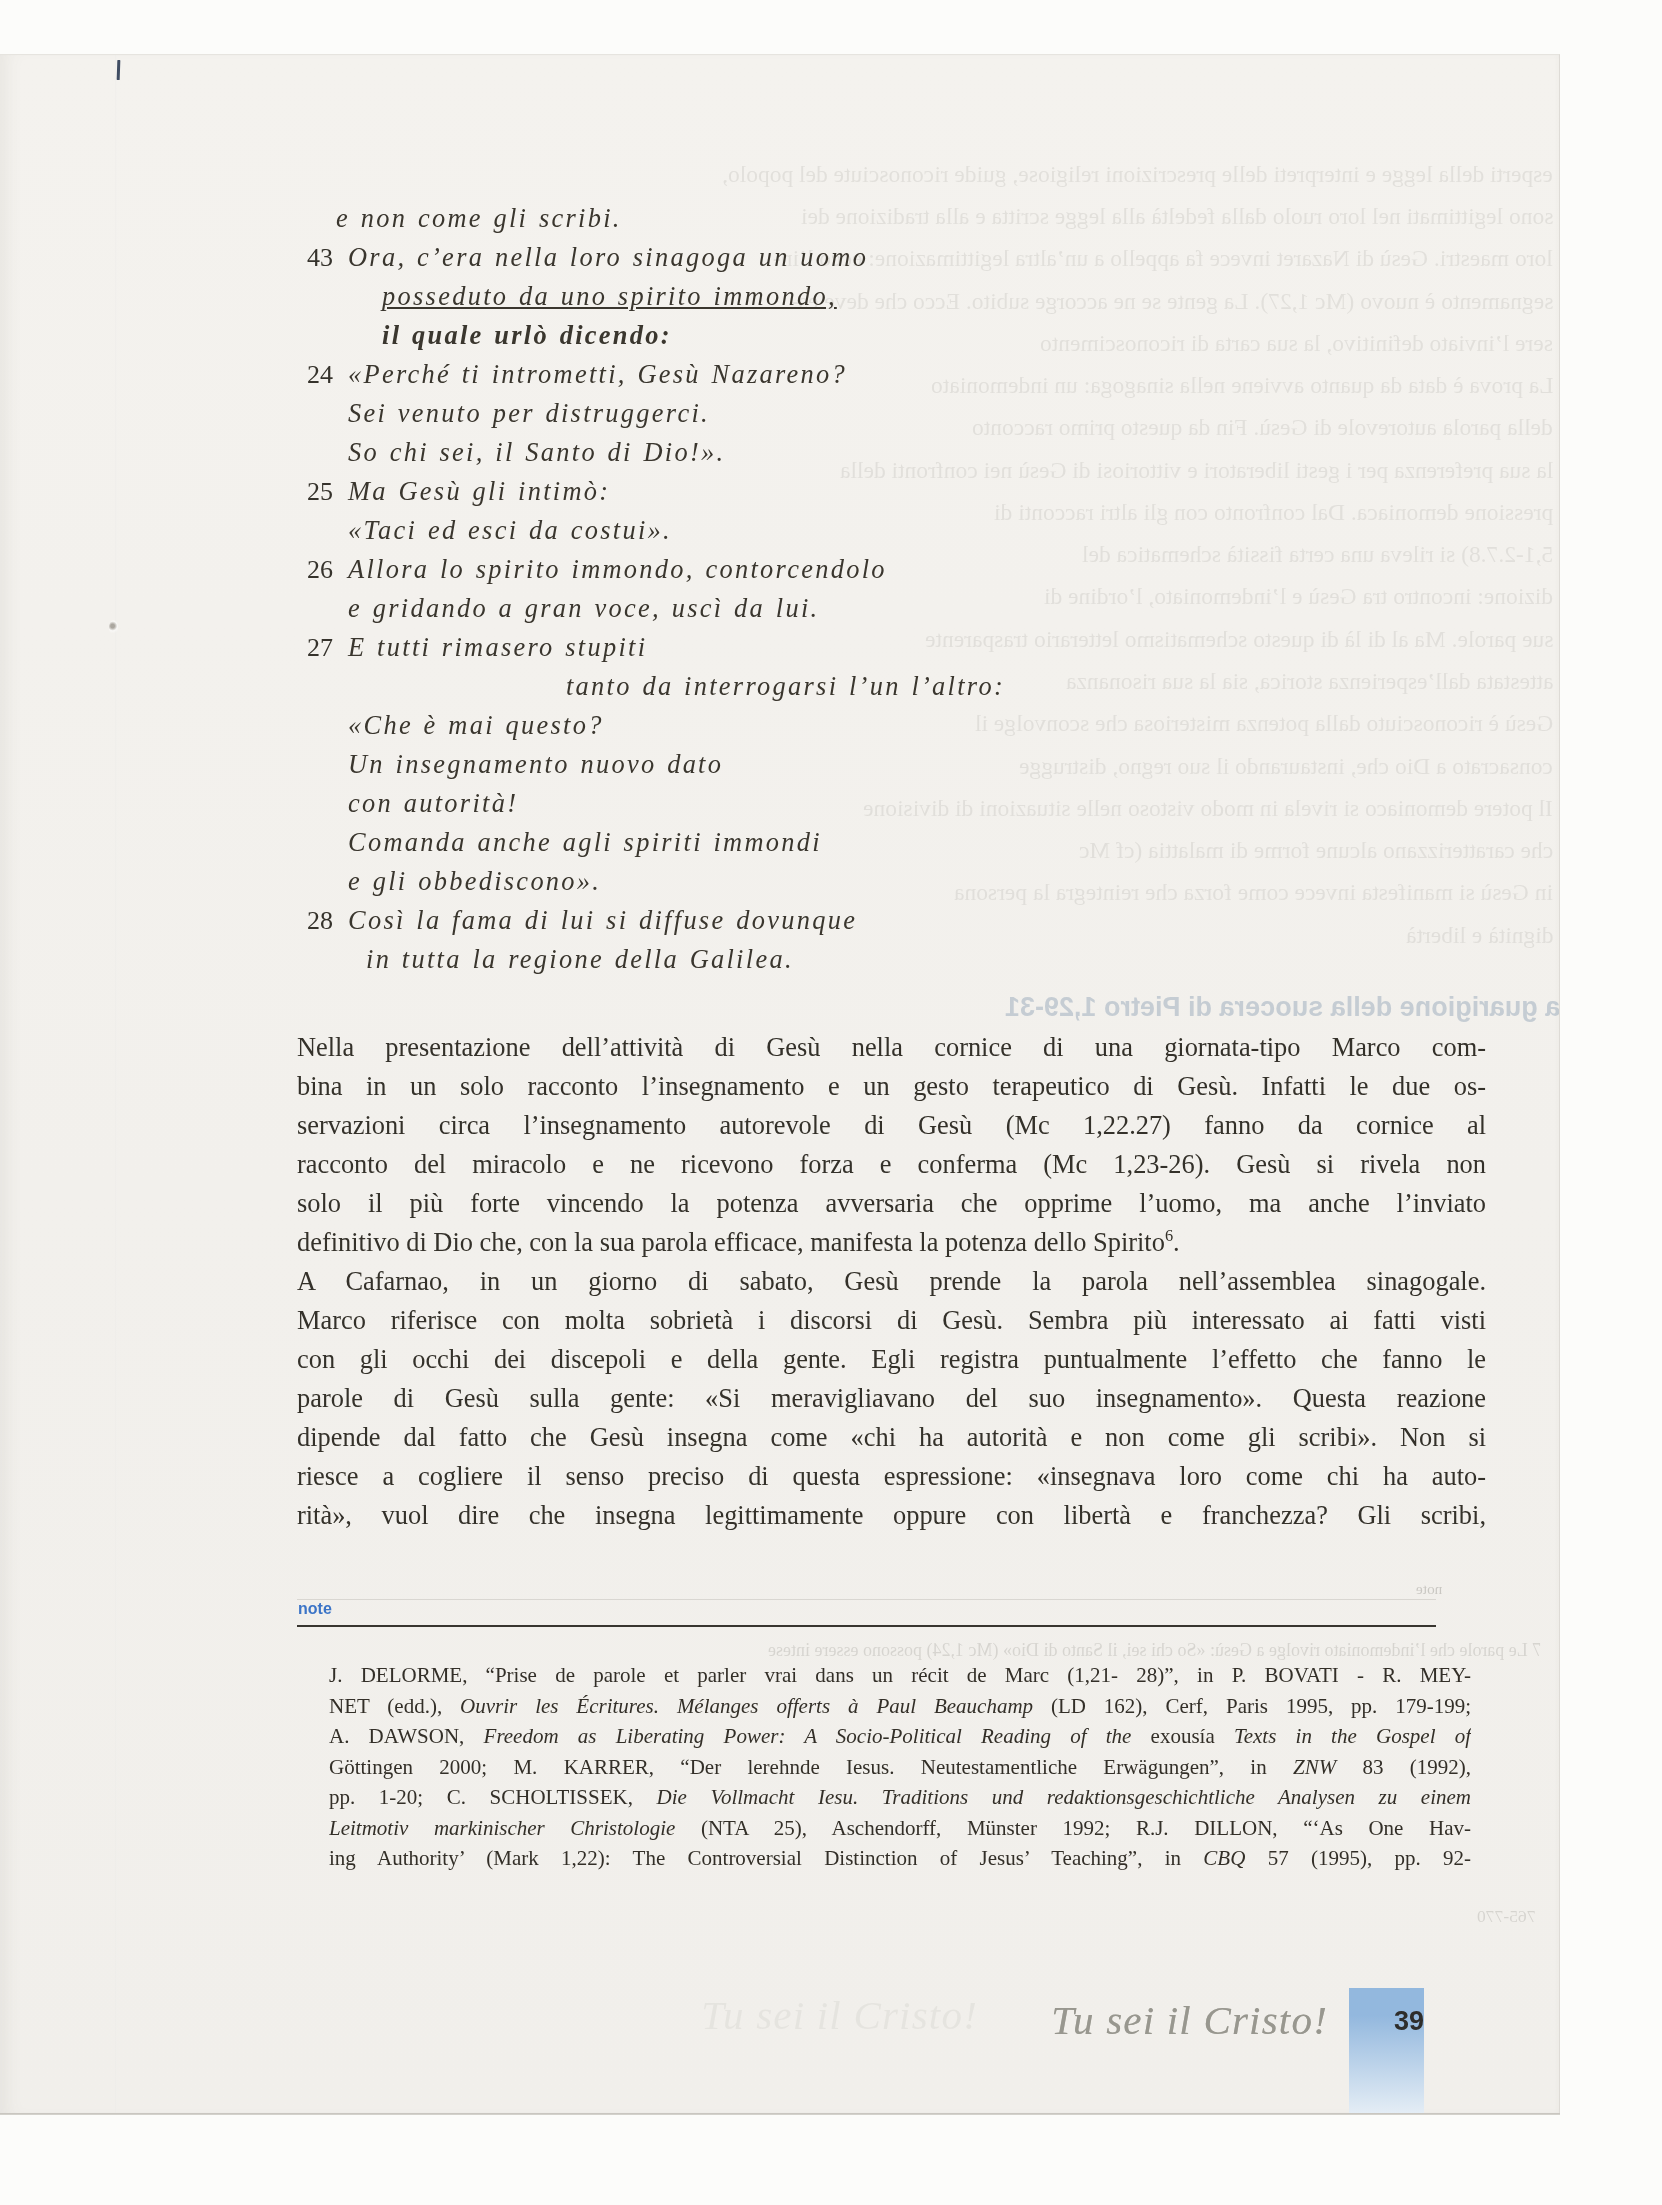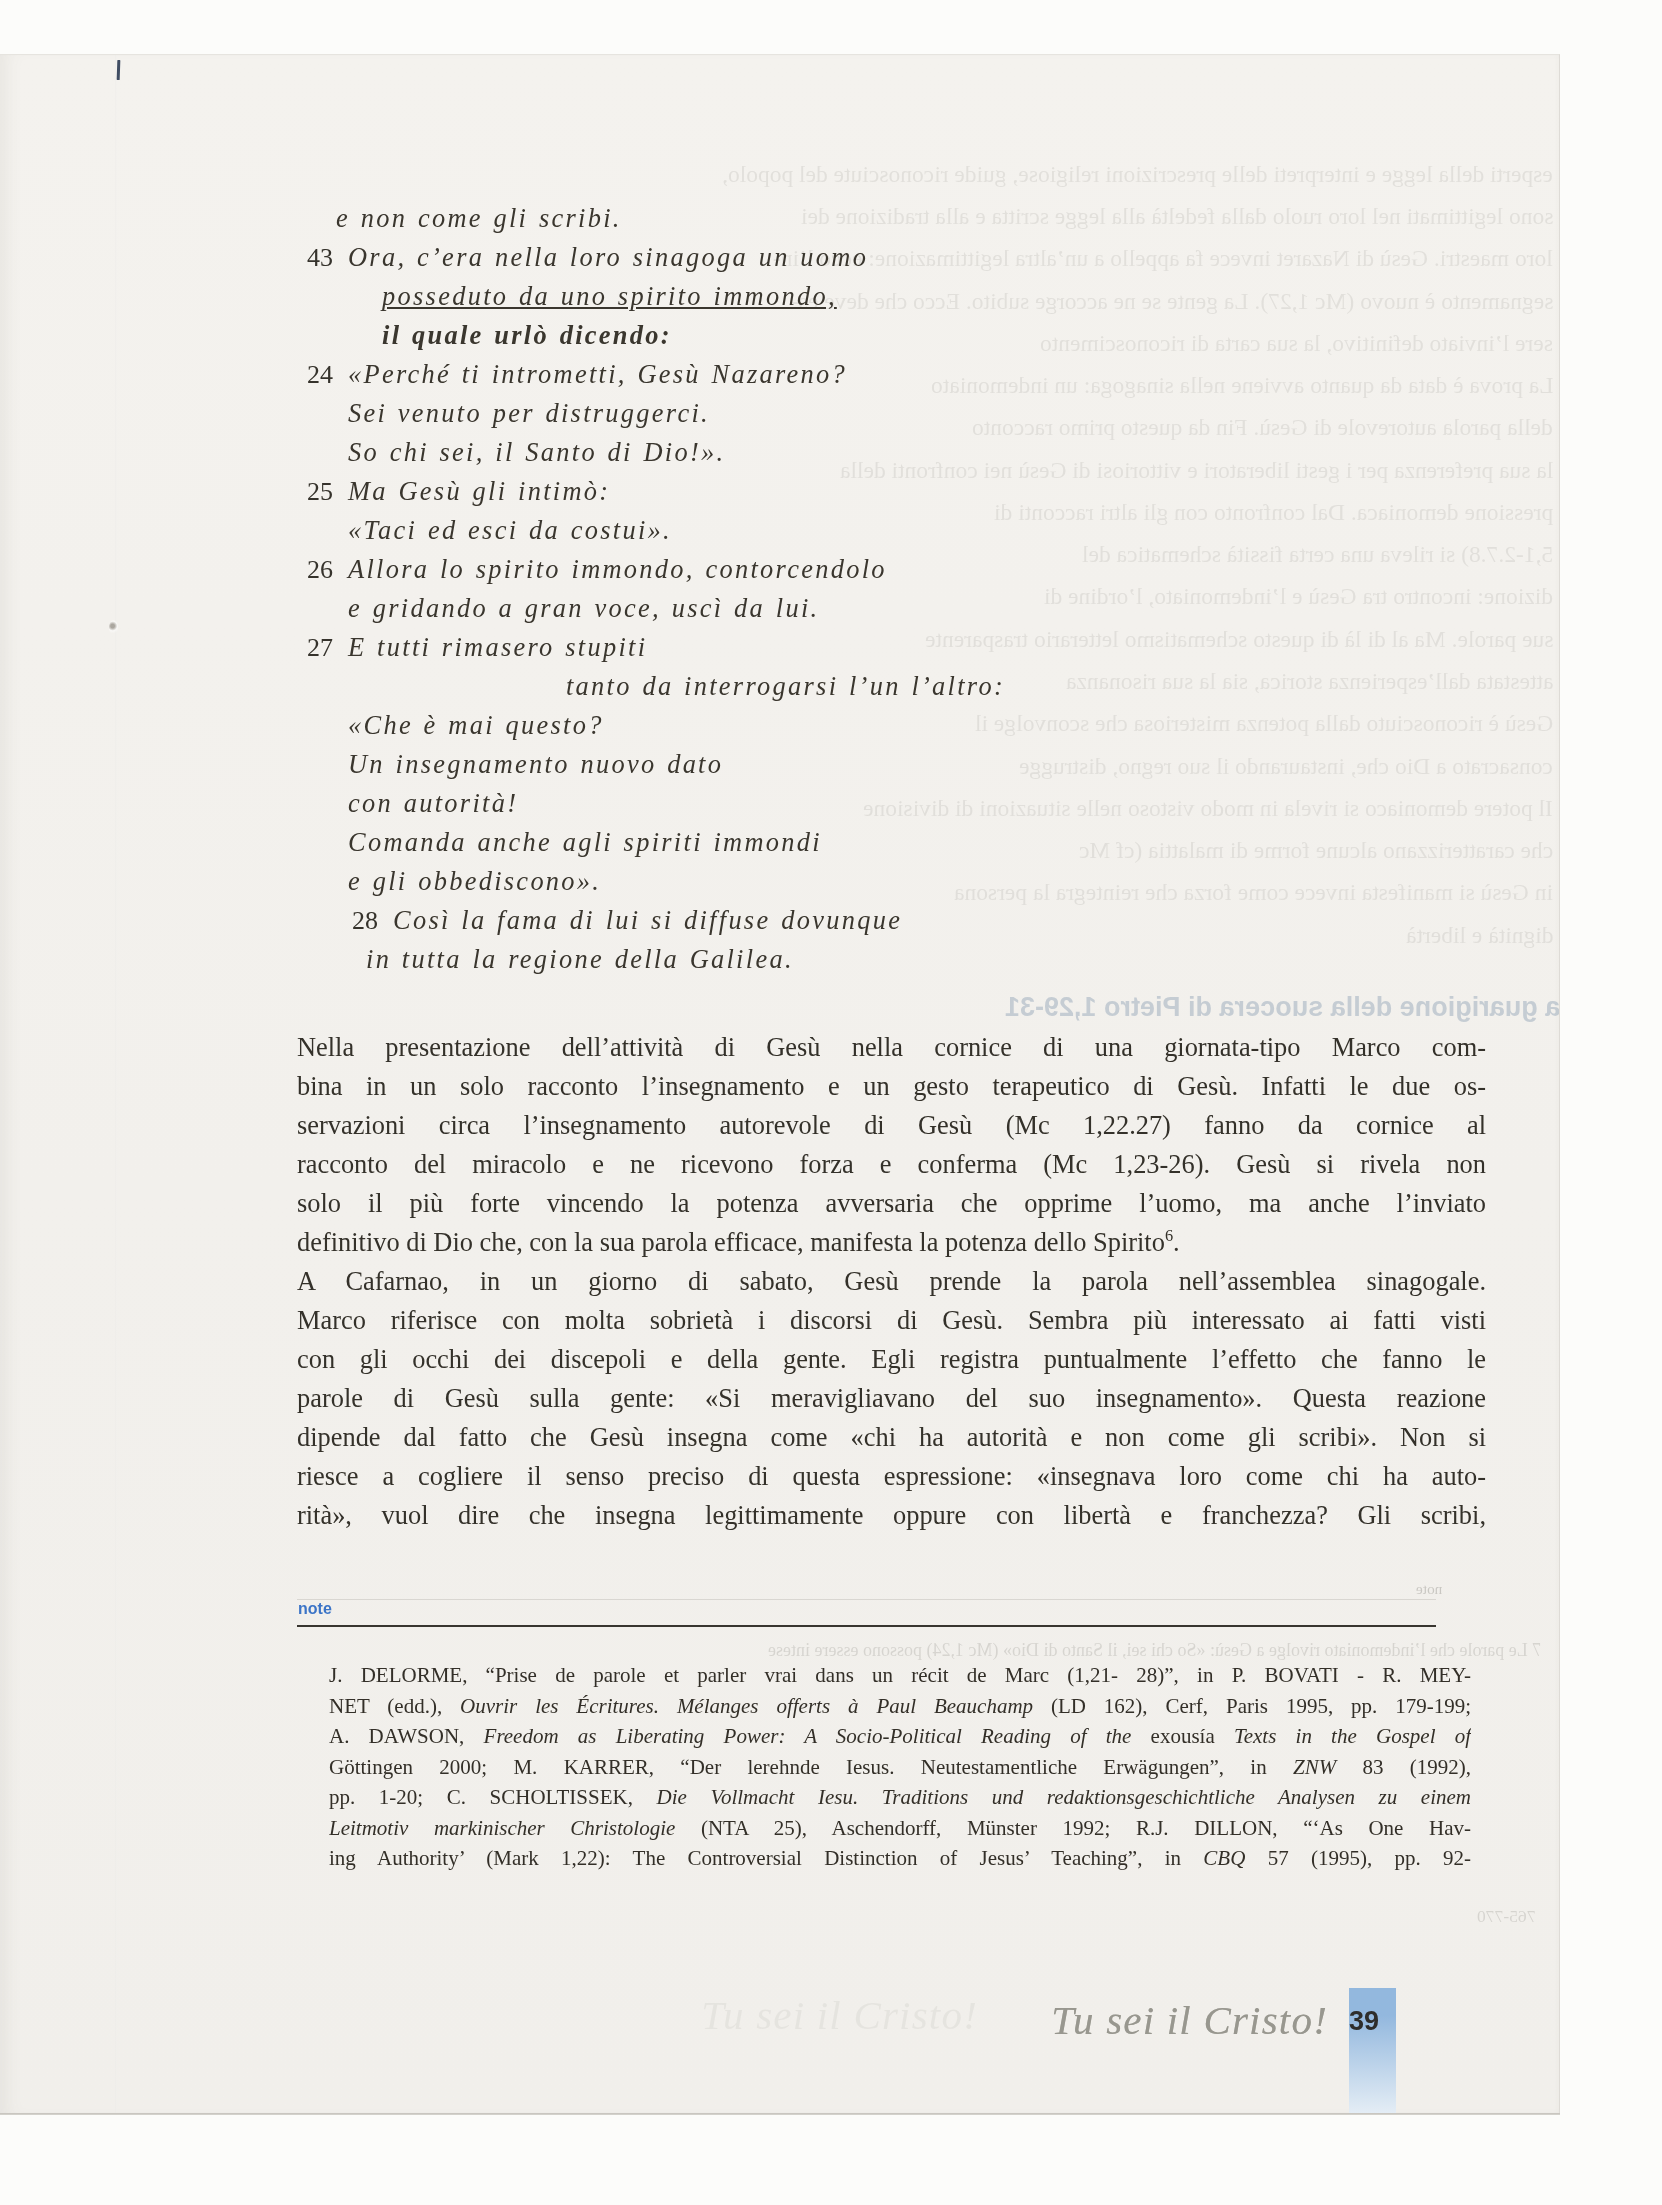--- a/index.html
+++ b/index.html
@@ -56,21 +56,21 @@
     font-weight:bold;font-size:16px;}
   .note-rule{position:absolute;left:297px;top:1570px;width:1139px;height:2.3px;background:#38352f;}
   .footnote{position:absolute;left:329px;top:1605px;width:1142px;}
   .fline{position:relative;height:30.5px;line-height:30.5px;font-size:21px;color:#332f28;overflow:hidden;}
 
   
   .footer-title{position:absolute;right:231px;top:1941px;font-style:italic;font-size:41px;letter-spacing:1.2px;
     text-shadow:0 0 0.6px rgba(150,148,140,.6);}
   .footer-title-ghost{position:absolute;right:581px;top:1936px;font-style:italic;font-size:41px;letter-spacing:1.2px;
     opacity:.12;filter:blur(0.6px);}
-  .pagenum-bar{position:absolute;left:1349px;top:1933px;width:47px;height:125px;text-align:left;}
+  .pagenum-bar{position:absolute;left:1349px;top:1933px;width:75px;height:125px;text-align:right;}
   .pagenum{display:inline-block;margin-top:17.6px;font-family:"Liberation Sans","DejaVu Sans",sans-serif;
     font-weight:bold;font-size:27px;color:#2e2d2b;}
 </style>
 </head>
 <body>
 
 <div class="scan">
   <div class="page">
 
     <div class="bleed" id="bleed">
@@ -115,21 +115,21 @@
         <div class="vline" style="padding-left: 41px;"><span class="vtext">«Taci ed esci da costui».</span></div>
         <div class="vline" style="padding-left: 41px;"><span class="vnum">26</span><span class="vtext">Allora lo spirito immondo, contorcendolo</span></div>
         <div class="vline" style="padding-left: 41px;"><span class="vtext">e gridando a gran voce, uscì da lui.</span></div>
         <div class="vline" style="padding-left: 41px;"><span class="vnum">27</span><span class="vtext">E tutti rimasero stupiti</span></div>
         <div class="vline" style="padding-left: 41px; text-align: center;"><span class="vtext">tanto da interrogarsi l’un l’altro:</span></div>
         <div class="vline" style="padding-left: 41px;"><span class="vtext">«Che è mai questo?</span></div>
         <div class="vline" style="padding-left: 41px;"><span class="vtext">Un insegnamento nuovo dato</span></div>
         <div class="vline" style="padding-left: 41px;"><span class="vtext">con autorità!</span></div>
         <div class="vline" style="padding-left: 41px;"><span class="vtext">Comanda anche agli spiriti immondi</span></div>
         <div class="vline" style="padding-left: 41px;"><span class="vtext">e gli obbediscono».</span></div>
-        <div class="vline" style="padding-left: 41px; margin-left: 45px;"><span class="vnum">28</span><span class="vtext">Così la fama di lui si diffuse dovunque</span></div>
+        <div class="vline" style="padding-left: 41px;"><span class="vnum">28</span><span class="vtext">Così la fama di lui si diffuse dovunque</span></div>
         <div class="vline" style="padding-left: 59px;"><span class="vtext">in tutta la regione della Galilea.</span></div>
       </div>
 
     <div class="bodytext" id="bodytext">
         <div class="bline j"><span>Nella presentazione dell’attività di Gesù nella cornice di una giornata-tipo Marco com-</span></div>
         <div class="bline j"><span>bina in un solo racconto l’insegnamento e un gesto terapeutico di Gesù. Infatti le due os-</span></div>
         <div class="bline j"><span>servazioni circa l’insegnamento autorevole di Gesù (Mc 1,22.27) fanno da cornice al</span></div>
         <div class="bline j"><span>racconto del miracolo e ne ricevono forza e conferma (Mc 1,23-26). Gesù si rivela non</span></div>
         <div class="bline j"><span>solo il più forte vincendo la potenza avversaria che opprime l’uomo, ma anche l’inviato</span></div>
         <div class="bline"><span>definitivo di Dio che, con la sua parola efficace, manifesta la potenza dello Spirito</span><span class="r-sup">6</span><span>.</span></div>

